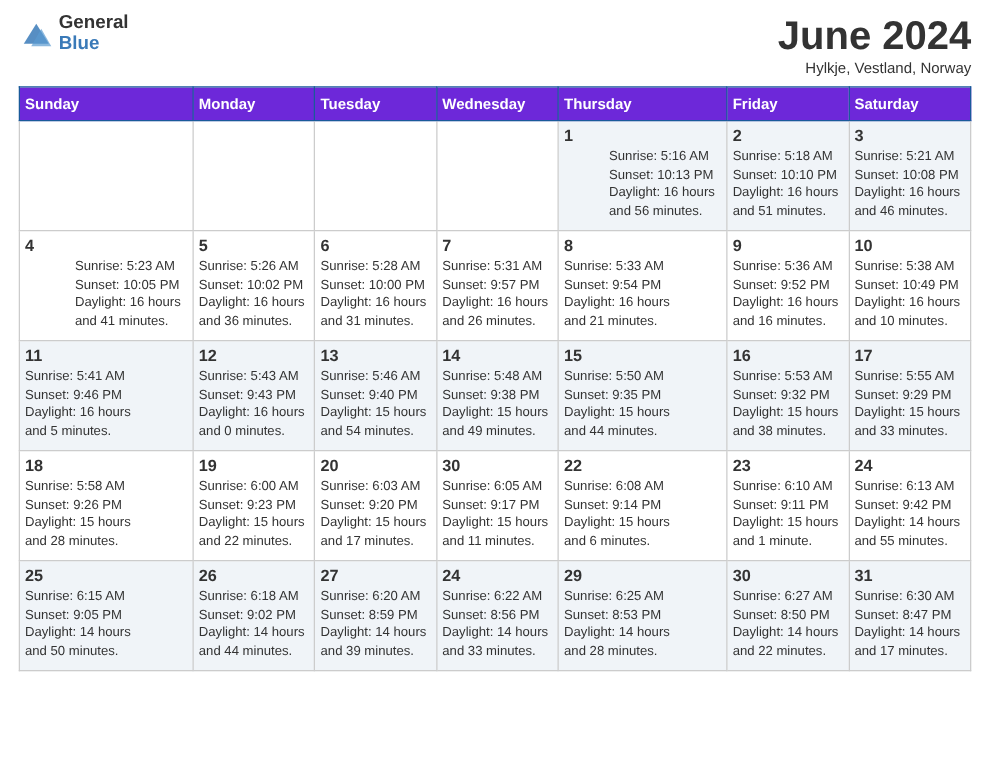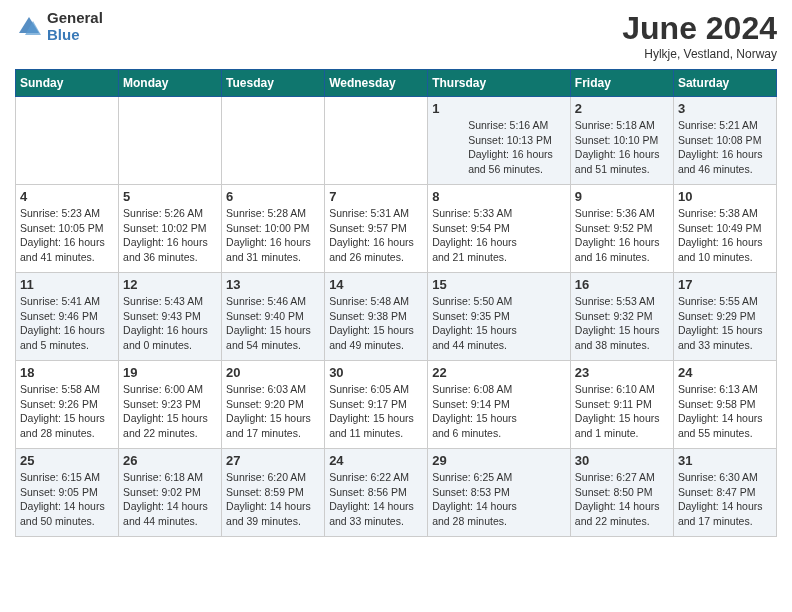--- a/index.html
+++ b/index.html
@@ -11,21 +11,21 @@
       padding: 10px 15px 15px 15px;
     }
     .header {
       display: flex;
       justify-content: space-between;
       align-items: flex-start;
       margin-bottom: 8px;
     }
     .logo {
       display: flex;
-      align-items: center;
+      align-items: flex-end;
       gap: 4px;
     }
     .logo-text {
       display: flex;
       flex-direction: column;
       font-size: 15px;
       font-weight: bold;
       line-height: 1.1;
     }
     .logo-text span:first-child { color: #333; }
@@ -46,21 +46,21 @@
       font-size: 12px;
       font-weight: normal;
       color: #333;
     }
     table {
       width: 100%;
       border-collapse: collapse;
       font-size: 11px;
     }
     thead tr th {
-      background: #0f766e;
+      background: #6d28d9;
       color: #fff;
       padding: 6px 4px;
       text-align: left;
       font-size: 12px;
       font-weight: bold;
       border: 1px solid #1a5a9a;
     }
     tbody tr td {
       border: 1px solid #ccc;
       padding: 4px 4px 4px 4px;
@@ -148,21 +148,21 @@
           <span class="day-num">3</span>
           <div class="day-info" style="white-space: pre-line;">Sunrise: 5:21 AM
 Sunset: 10:08 PM
 Daylight: 16 hours
 and 46 minutes.</div>
         </td>
       </tr>
       <tr>
         <td>
           <span class="day-num">4</span>
-          <div class="day-info" style="white-space: pre-line;">Sunrise: 5:23 AM
+          <div class="day-info" style="white-space: pre-line; margin-left: 40px;">Sunrise: 5:23 AM
 Sunset: 10:05 PM
 Daylight: 16 hours
 and 41 minutes.</div>
         </td>
         <td>
           <span class="day-num">5</span>
           <div class="day-info" style="white-space: pre-line;">Sunrise: 5:26 AM
 Sunset: 10:02 PM
 Daylight: 16 hours
 and 36 minutes.</div>
@@ -293,21 +293,21 @@
         <td>
           <span class="day-num">23</span>
           <div class="day-info" style="white-space: pre-line;">Sunrise: 6:10 AM
 Sunset: 9:11 PM
 Daylight: 15 hours
 and 1 minute.</div>
         </td>
         <td>
           <span class="day-num">24</span>
           <div class="day-info" style="white-space: pre-line;">Sunrise: 6:13 AM
-Sunset: 9:58 PM
+Sunset: 9:42 PM
 Daylight: 14 hours
 and 55 minutes.</div>
         </td>
       </tr>
       <tr>
         <td>
           <span class="day-num">25</span>
           <div class="day-info" style="white-space: pre-line;">Sunrise: 6:15 AM
 Sunset: 9:05 PM
 Daylight: 14 hours

